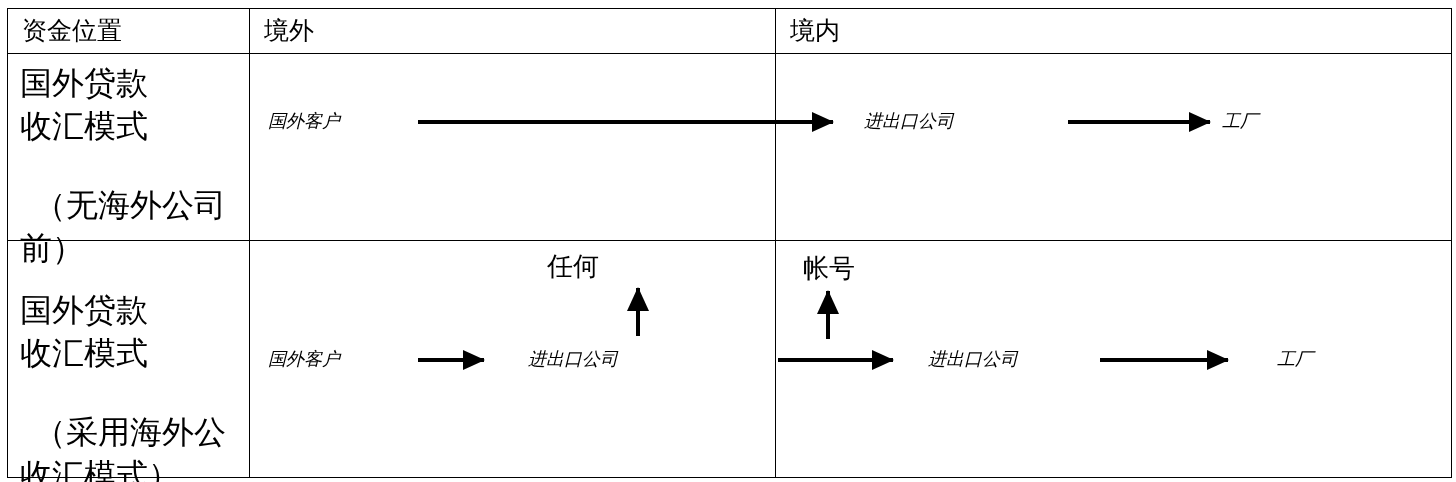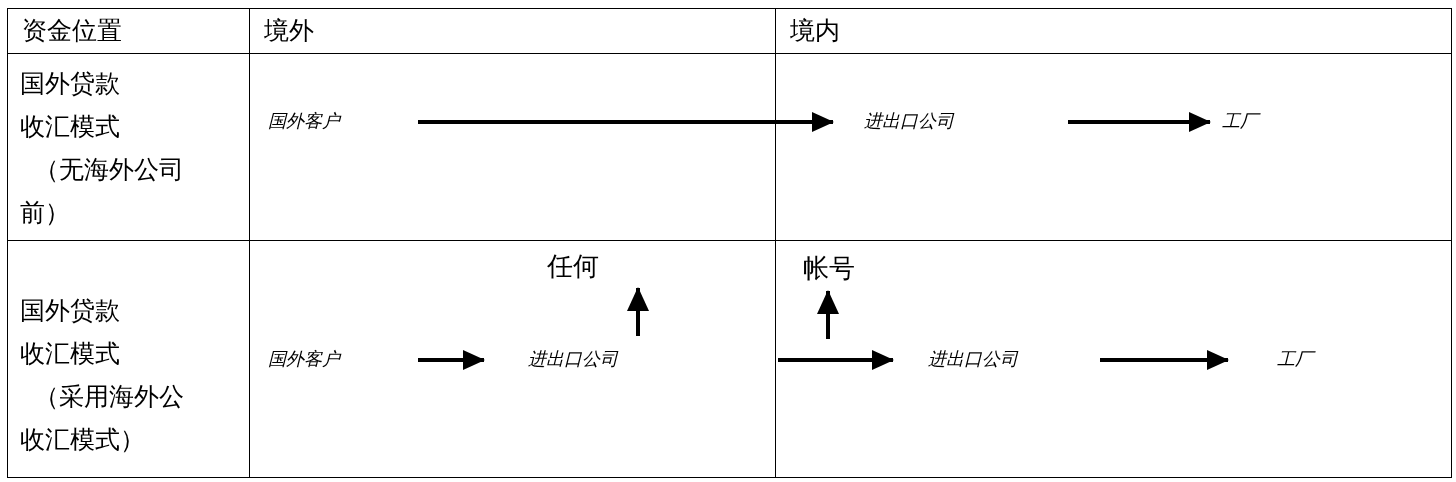--- a/index.html
+++ b/index.html
@@ -54,26 +54,26 @@
     top: 6px;
     font-size: 25px;
     line-height: 32px;
     white-space: nowrap;
   }
 
   .rowlabel {
     position: absolute;
     left: 12px;
     top: 8px;
-    font-size: 25px;
+    font-size: 32px;
     line-height: 43px;
     width: 218px;
   }
   .rowlabel .l { display: block; white-space: nowrap; }
-  .rowlabel .ind { text-indent: 14px; }
+  .rowlabel .ind { text-indent: 14px; margin-top: 36px; }
 
   .rowlabel.row2 { top: 48px; }
 
   
   .node {
     position: absolute;
     font-size: 18px;
     line-height: 26px;
     white-space: nowrap;
     font-style: italic;

